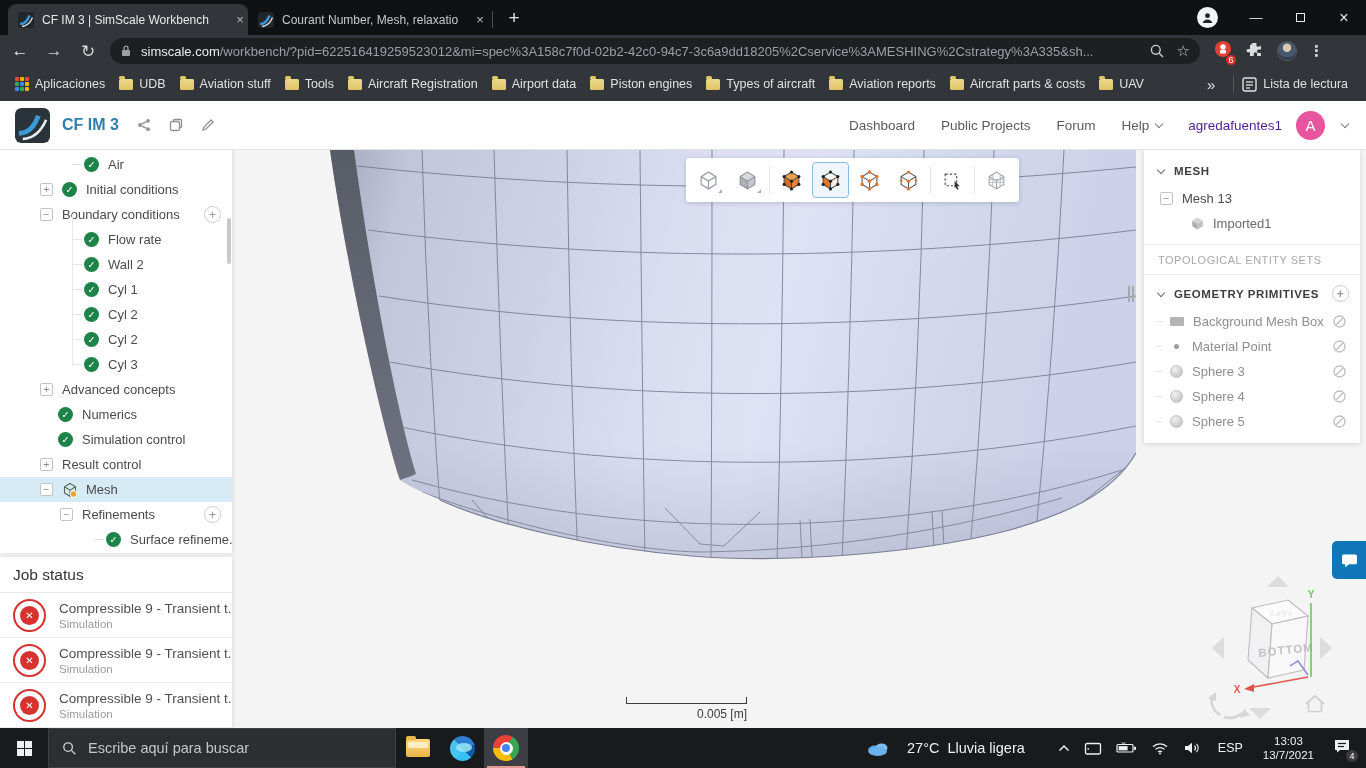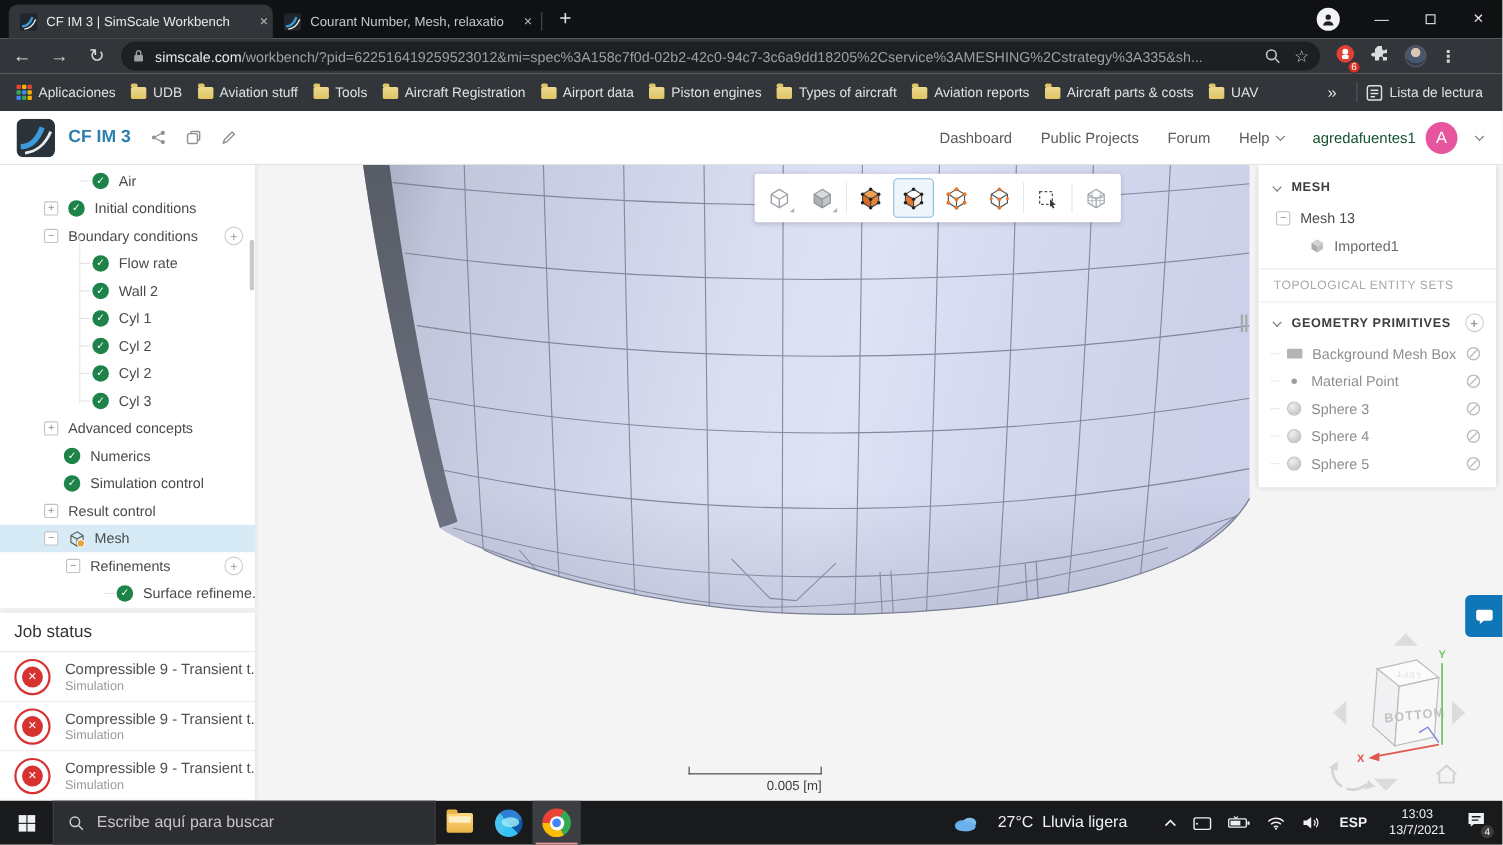--- a/index.html
+++ b/index.html
@@ -128,21 +128,21 @@
   .edge-ic{width:25px;height:25px;border-radius:50%;background:conic-gradient(from 210deg,#49c3f2 0 30%,#2d7fd4 30% 62%,#0c59a4 62% 80%,#35c1f1 80% 100%);position:relative;overflow:hidden}
   .edge-ic::after{content:"";position:absolute;left:6px;top:7px;width:16px;height:9px;border-radius:50%;background:#9ae8f7;opacity:.85}
   .chrome-ic{width:26px;height:26px;border-radius:50%;background:conic-gradient(from 150deg,#fbbc05 0 120deg,#ea4335 120deg 240deg,#34a853 240deg 360deg);position:relative}
   .chrome-ic::before{content:"";position:absolute;left:6.5px;top:6.5px;width:13px;height:13px;border-radius:50%;background:#fff}
   .chrome-ic::after{content:"";position:absolute;left:9px;top:9px;width:8px;height:8px;border-radius:50%;background:#4285f4}
   .trayspacer{flex:1}
   .tray{display:flex;align-items:center;color:#eef0f2;height:40px}
   .tray .t-temp{font-size:14.5px;margin-left:9px}
   .tray .t-desc{font-size:14.5px;margin-left:8px;margin-right:26px}
   .tray-ic{margin:0 7px;display:flex;align-items:center}
-  .t-lang{font-size:12.5px;margin:0 10px;font-weight:bold}
+  .t-lang{font-size:12.5px;margin:0 10px;font-weight:normal}
   .t-clock{font-size:11.5px;line-height:14px;text-align:center;margin:0 10px}
   .t-notif{position:relative;margin:0 14px 0 8px}
   .t-badge{position:absolute;right:-7px;bottom:-4px;width:14px;height:14px;border-radius:50%;background:#3c3c3e;color:#fff;font-size:9px;display:flex;align-items:center;justify-content:center;border:1px solid #191a1c}
 </style>
 </head>
 <body>
 
 <div class="tabstrip">
   <div id="tabs" style="display:flex;align-items:flex-end;margin-left:8px">
       <div class="tab active">
@@ -324,21 +324,21 @@
         <span>Public Projects</span>
       </span>
       <span class="hnav-item">
         <span>Forum</span>
       </span>
       <span class="hnav-item">
         <span>Help</span>
         <span class="chev"></span>
       </span>
     </div>
-  <span class="hnav-item" style="margin-right:9px;color:#14532d;font-size:13.5px">agredafuentes1</span>
+  <span class="hnav-item" style="margin-right:14px;color:#4c1d95;font-size:13.5px">agredafuentes1</span>
   <span class="avatar-big">A</span>
   <span class="chev hdr-chev"></span>
 </div>
 
 <svg width="1134" height="578" viewBox="0 0 1134 578" style="position:absolute;left:232px;top:150px;z-index:1">
   <defs>
     <linearGradient id="meshFill" x1="0" y1="0" x2="1" y2="0.12">
       <stop offset="0" stop-color="#a2a7bc"></stop>
         <stop offset="0.1" stop-color="#c2c6da"></stop>
       <stop offset="0.28" stop-color="#cdd1e6"></stop>

